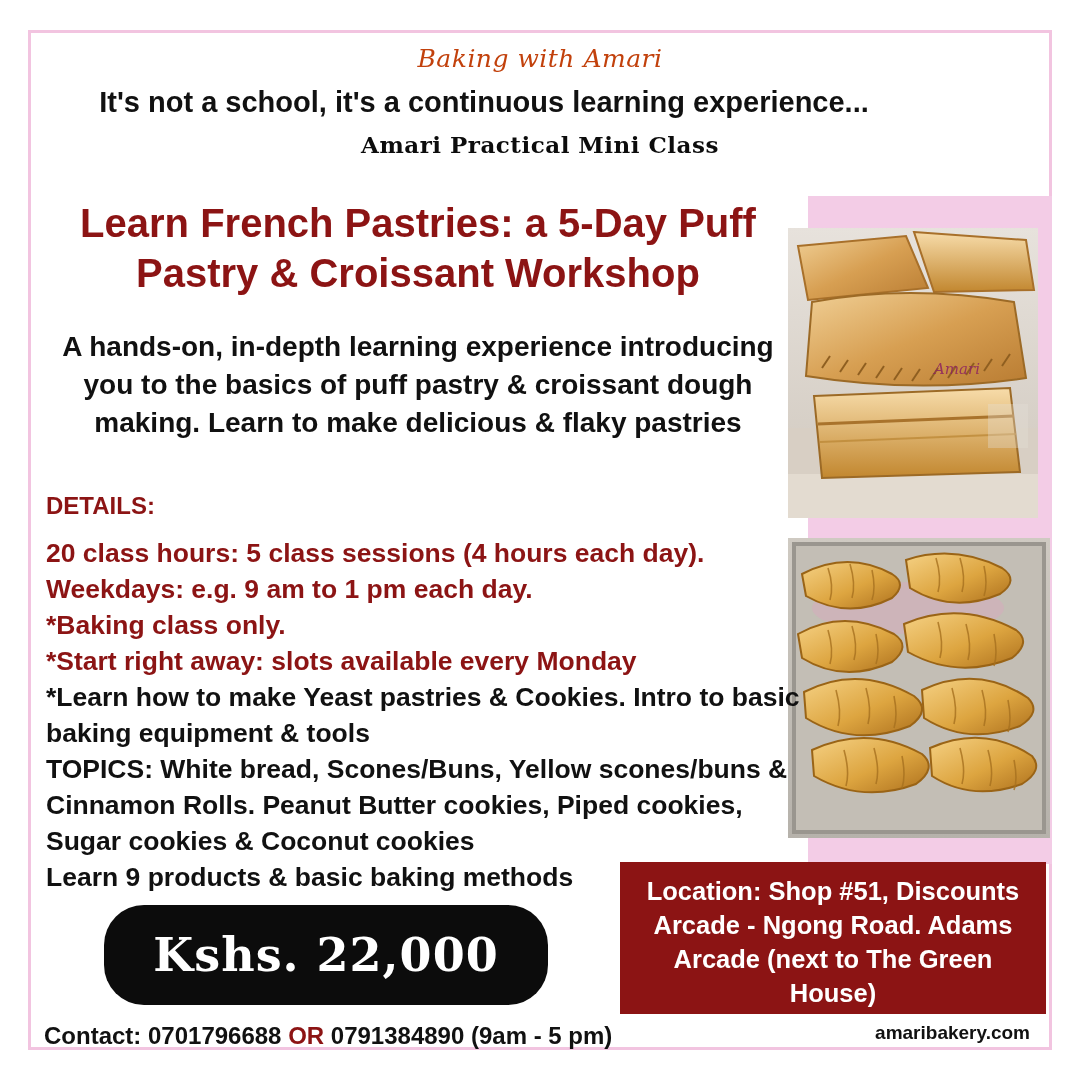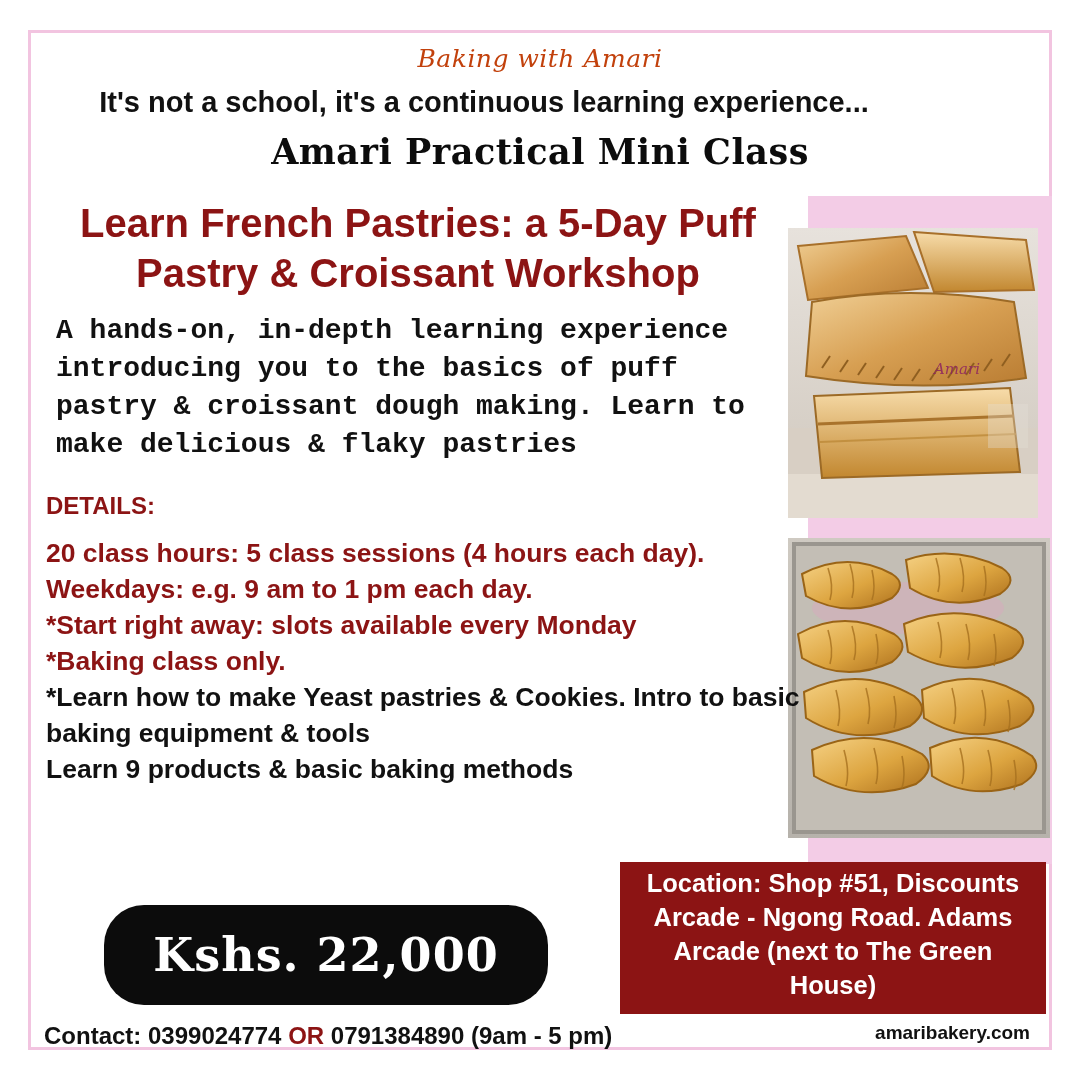--- a/index.html
+++ b/index.html
@@ -55,49 +55,48 @@
     color: #111111;
   }
 
   .class-title {
     position: absolute;
     top: 131px;
     left: 0;
     width: 1080px;
     text-align: center;
     font-family: "DejaVu Serif", serif;
-    font-size: 35px;
+    font-size: 23px;
     font-weight: bold;
     color: #0c0c0c;
     letter-spacing: 0.5px;
   }
 
   .headline {
     position: absolute;
     top: 198px;
     left: 48px;
     width: 740px;
     text-align: center;
     font-size: 40px;
     line-height: 50px;
     font-weight: bold;
     color: #8c1414;
   }
 
   .intro {
     position: absolute;
-    top: 312px;
+    top: 328px;
     left: 56px;
     width: 724px;
-    text-align: left;
+    text-align: center;
     font-size: 28px;
     line-height: 38px;
     font-weight: bold;
     color: #111111;
-    font-family: Liberation Mono, monospace;
   }
 
   .details-heading {
     position: absolute;
     top: 492px;
     left: 46px;
     font-size: 24px;
     font-weight: bold;
     color: #8c1414;
   }
@@ -143,21 +142,21 @@
   
   .location-box {
     position: absolute;
     left: 620px;
     top: 862px;
     width: 426px;
     height: 152px;
     background: #8c1414;
     color: #ffffff;
     display: flex;
-    align-items: flex-start;
+    align-items: flex-end;
     justify-content: center;
     text-align: center;
     padding: 4px 10px;
     box-sizing: border-box;
   }
   .location-text {
     font-size: 25.5px;
     line-height: 34px;
     font-weight: bold;
   }
@@ -329,33 +328,34 @@
   <div class="tagline">It's not a school, it's a continuous learning experience...</div>
   <div class="class-title">Amari Practical Mini Class</div>
   <div class="headline">Learn French Pastries: a 5-Day Puff Pastry &amp; Croissant Workshop</div>
   <div class="intro">A hands-on, in-depth learning experience introducing you to the basics of puff pastry &amp; croissant dough making. Learn to make delicious &amp; flaky pastries</div>
 
   <div class="details-heading">DETAILS:</div>
 
   <div class="details-list">
     <div class="detail-line maroon">20 class hours: 5 class sessions (4 hours each day).</div>
     <div class="detail-line maroon">Weekdays: e.g. 9 am to 1 pm each day.</div>
+    <div class="detail-line maroon">*Baking class only.</div>
     <div class="detail-line maroon">*Start right away: slots available every Monday</div>
-    <div class="detail-line maroon">*Baking class only.</div>
     <div class="detail-line">*Learn how to make Yeast pastries &amp; Cookies. Intro to basic baking equipment &amp; tools</div>
+    <div class="detail-line">TOPICS: White bread, Scones/Buns, Yellow scones/buns &amp; Cinnamon Rolls. Peanut Butter cookies, Piped cookies, Sugar cookies &amp; Coconut cookies</div>
     <div class="detail-line">Learn 9 products &amp; basic baking methods</div>
   </div>
 
   <div class="price-pill">
     <span class="price-text">Kshs. 22,000</span>
   </div>
 
   <div class="location-box">
     <span class="location-text">Location: Shop #51, Discounts Arcade - Ngong Road. Adams Arcade (next to The Green House)</span>
   </div>
 
   <div class="contact">
-    <span>Contact: 0399024774 </span><span class="or">OR</span><span> 0791384890 (9am - 5 pm)</span>
+    <span>Contact: 0701796688 </span><span class="or">OR</span><span> 0791384890 (9am - 5 pm)</span>
   </div>
 
   <div class="website">amaribakery.com</div>
 
 </div>
 
 </body></html>

